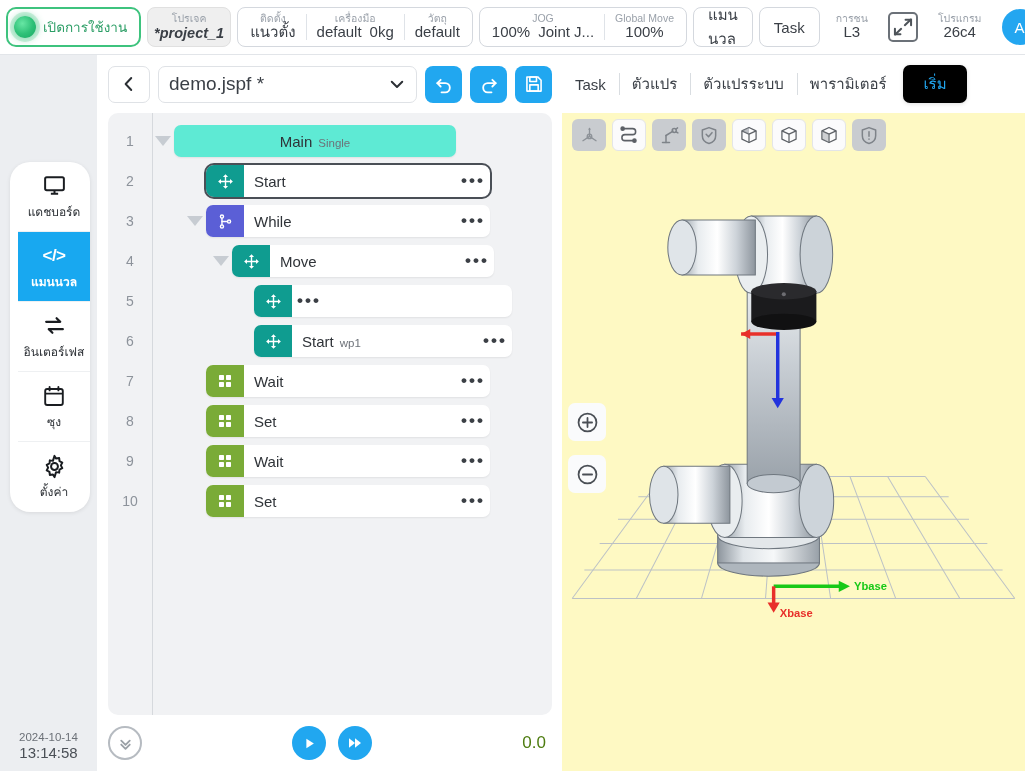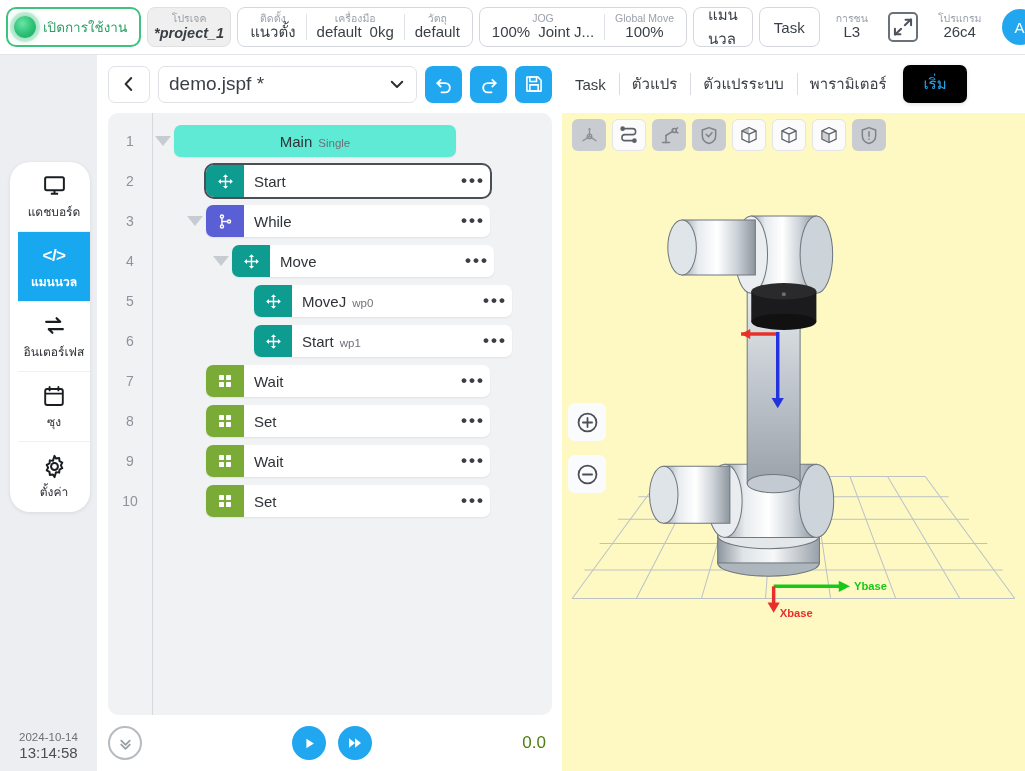--- a/index.html
+++ b/index.html
@@ -457,24 +457,20 @@
             </div>
             <div class="trow">
               <div class="tnum">5</div>
               <div class="tbody" style="margin-left:80px; margin-right:40px;">
                 <div class="caret hidden"></div>
                 <div class="card">
                   <div class="card-ic ic-move">
                     <svg width="17" height="17" viewBox="0 0 24 24" fill="#fff">
                       <path d="M12 1.6 L15.6 5.6 H13 V11 H18.4 V8.4 L22.4 12 L18.4 15.6 V13 H13 V18.4 H15.6 L12 22.4 L8.4 18.4 H11 V13 H5.6 V15.6 L1.6 12 L5.6 8.4 V11 H11 V5.6 H8.4 Z"></path>
                     </svg>
-                  </div>
-                  <div class="card-tx">
-                    <span>MoveJ</span>
-                    <span class="sub">wp0</span>
                   </div>
                   <div class="dots">•••</div>
                 </div>
               </div>
             </div>
             <div class="trow">
               <div class="tnum">6</div>
               <div class="tbody" style="margin-left:80px; margin-right:40px;">
                 <div class="caret hidden"></div>
                 <div class="card">

